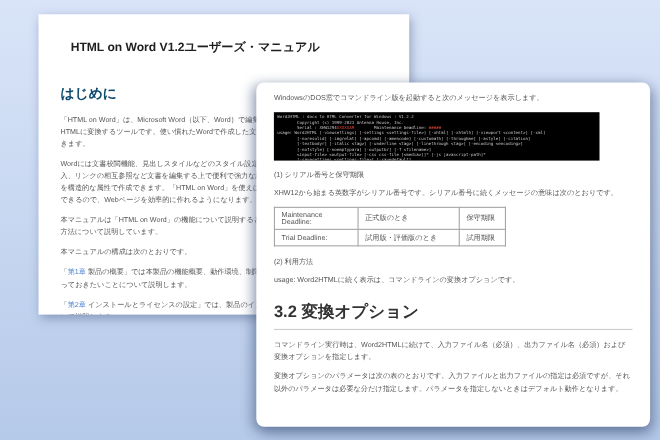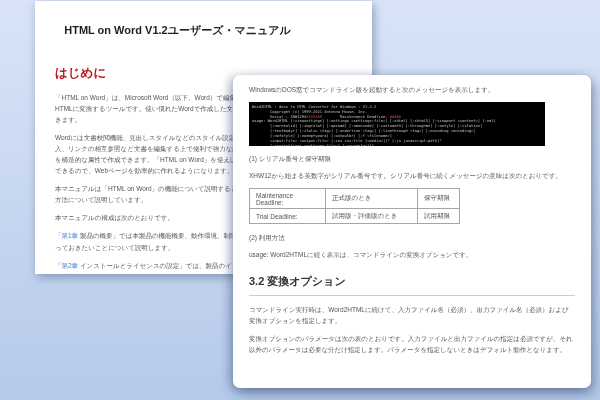--- a/index.html
+++ b/index.html
@@ -1,32 +1,32 @@
 <!DOCTYPE html>
 <html><head>
 <meta charset="utf-8">
 <style>
   * { margin:0; padding:0; box-sizing:border-box; }
   html,body { width:600px; height:400px; }
   body { font-family:"Liberation Sans","DejaVu Sans",sans-serif; }
   .stage { position:relative; width:600px; height:400px; overflow:hidden;
            background:linear-gradient(180deg,#d9e4f8 0%,#cbdaf2 40%,#b5c9e9 100%); }
   .page { position:absolute; background:#ffffff; }
-  .page-left { left:35px; top:1px; width:337px; height:273px; padding:12px 20px 0 20px;
+  .page-left { left:35px; top:13px; width:337px; height:273px; padding:12px 20px 0 20px;
                box-shadow:2px 3px 9px rgba(70,90,130,.5); z-index:1; overflow:hidden; }
   .page-right { left:233px; top:75px; width:358px; height:313px; padding:9px 16px 0 16px;
                 border-radius:7px; z-index:2; overflow:hidden;
                 box-shadow:-4px 2px 10px rgba(60,80,120,.35), 3px 5px 12px rgba(60,80,120,.5); }
   .doc-title { font-size:11px; font-weight:bold; color:#1f1f1f; text-align:center; margin:10px 52px 0 0; }
-  .h-intro { font-size:12.5px; font-weight:bold; color:#b91c1c; margin:27px 0 10px 0; }
+  .h-intro { font-size:12.5px; font-weight:bold; color:#0c4a6e; margin:27px 0 10px 0; }
   .body-text { font-size:6.5px; line-height:1.7; color:#555; margin:0 0 7px 0; }
   .link { color:#4a7fd0; cursor:pointer; }
   .sec-h { font-weight:bold; color:#333; border-bottom:1px solid #cccccc; padding-bottom:6px; margin-bottom:8px; }
   .h31 { font-size:9.5px; }
-  .h32 { font-size:11px; margin-top:14px; }
+  .h32 { font-size:15px; margin-top:14px; }
   .terminal { background:#000000; width:296px; height:44px; overflow:hidden; padding:2px 3px; margin:7px 0 9px 0; }
   .terminal-inner { width:200%; transform:scale(.5); transform-origin:0 0;
                     font-family:"DejaVu Sans Mono","Liberation Mono",monospace;
                     font-size:7.5px; line-height:1.3; color:#c6c6c6; }
   .terminal-inner div, .t-line { white-space:pre; }
   .t-red { color:#e04a33; }
   .note-title { font-size:6.5px; color:#555; margin:9px 0 6px 0; }
   table { border-collapse:collapse; font-size:6.5px; color:#555; }
   .tbl-deadline { margin:7px 0 10px 0; }
   .tbl-deadline td { border:1px solid #a6a6a6; padding:2.5px 6px; background:#fff; }

